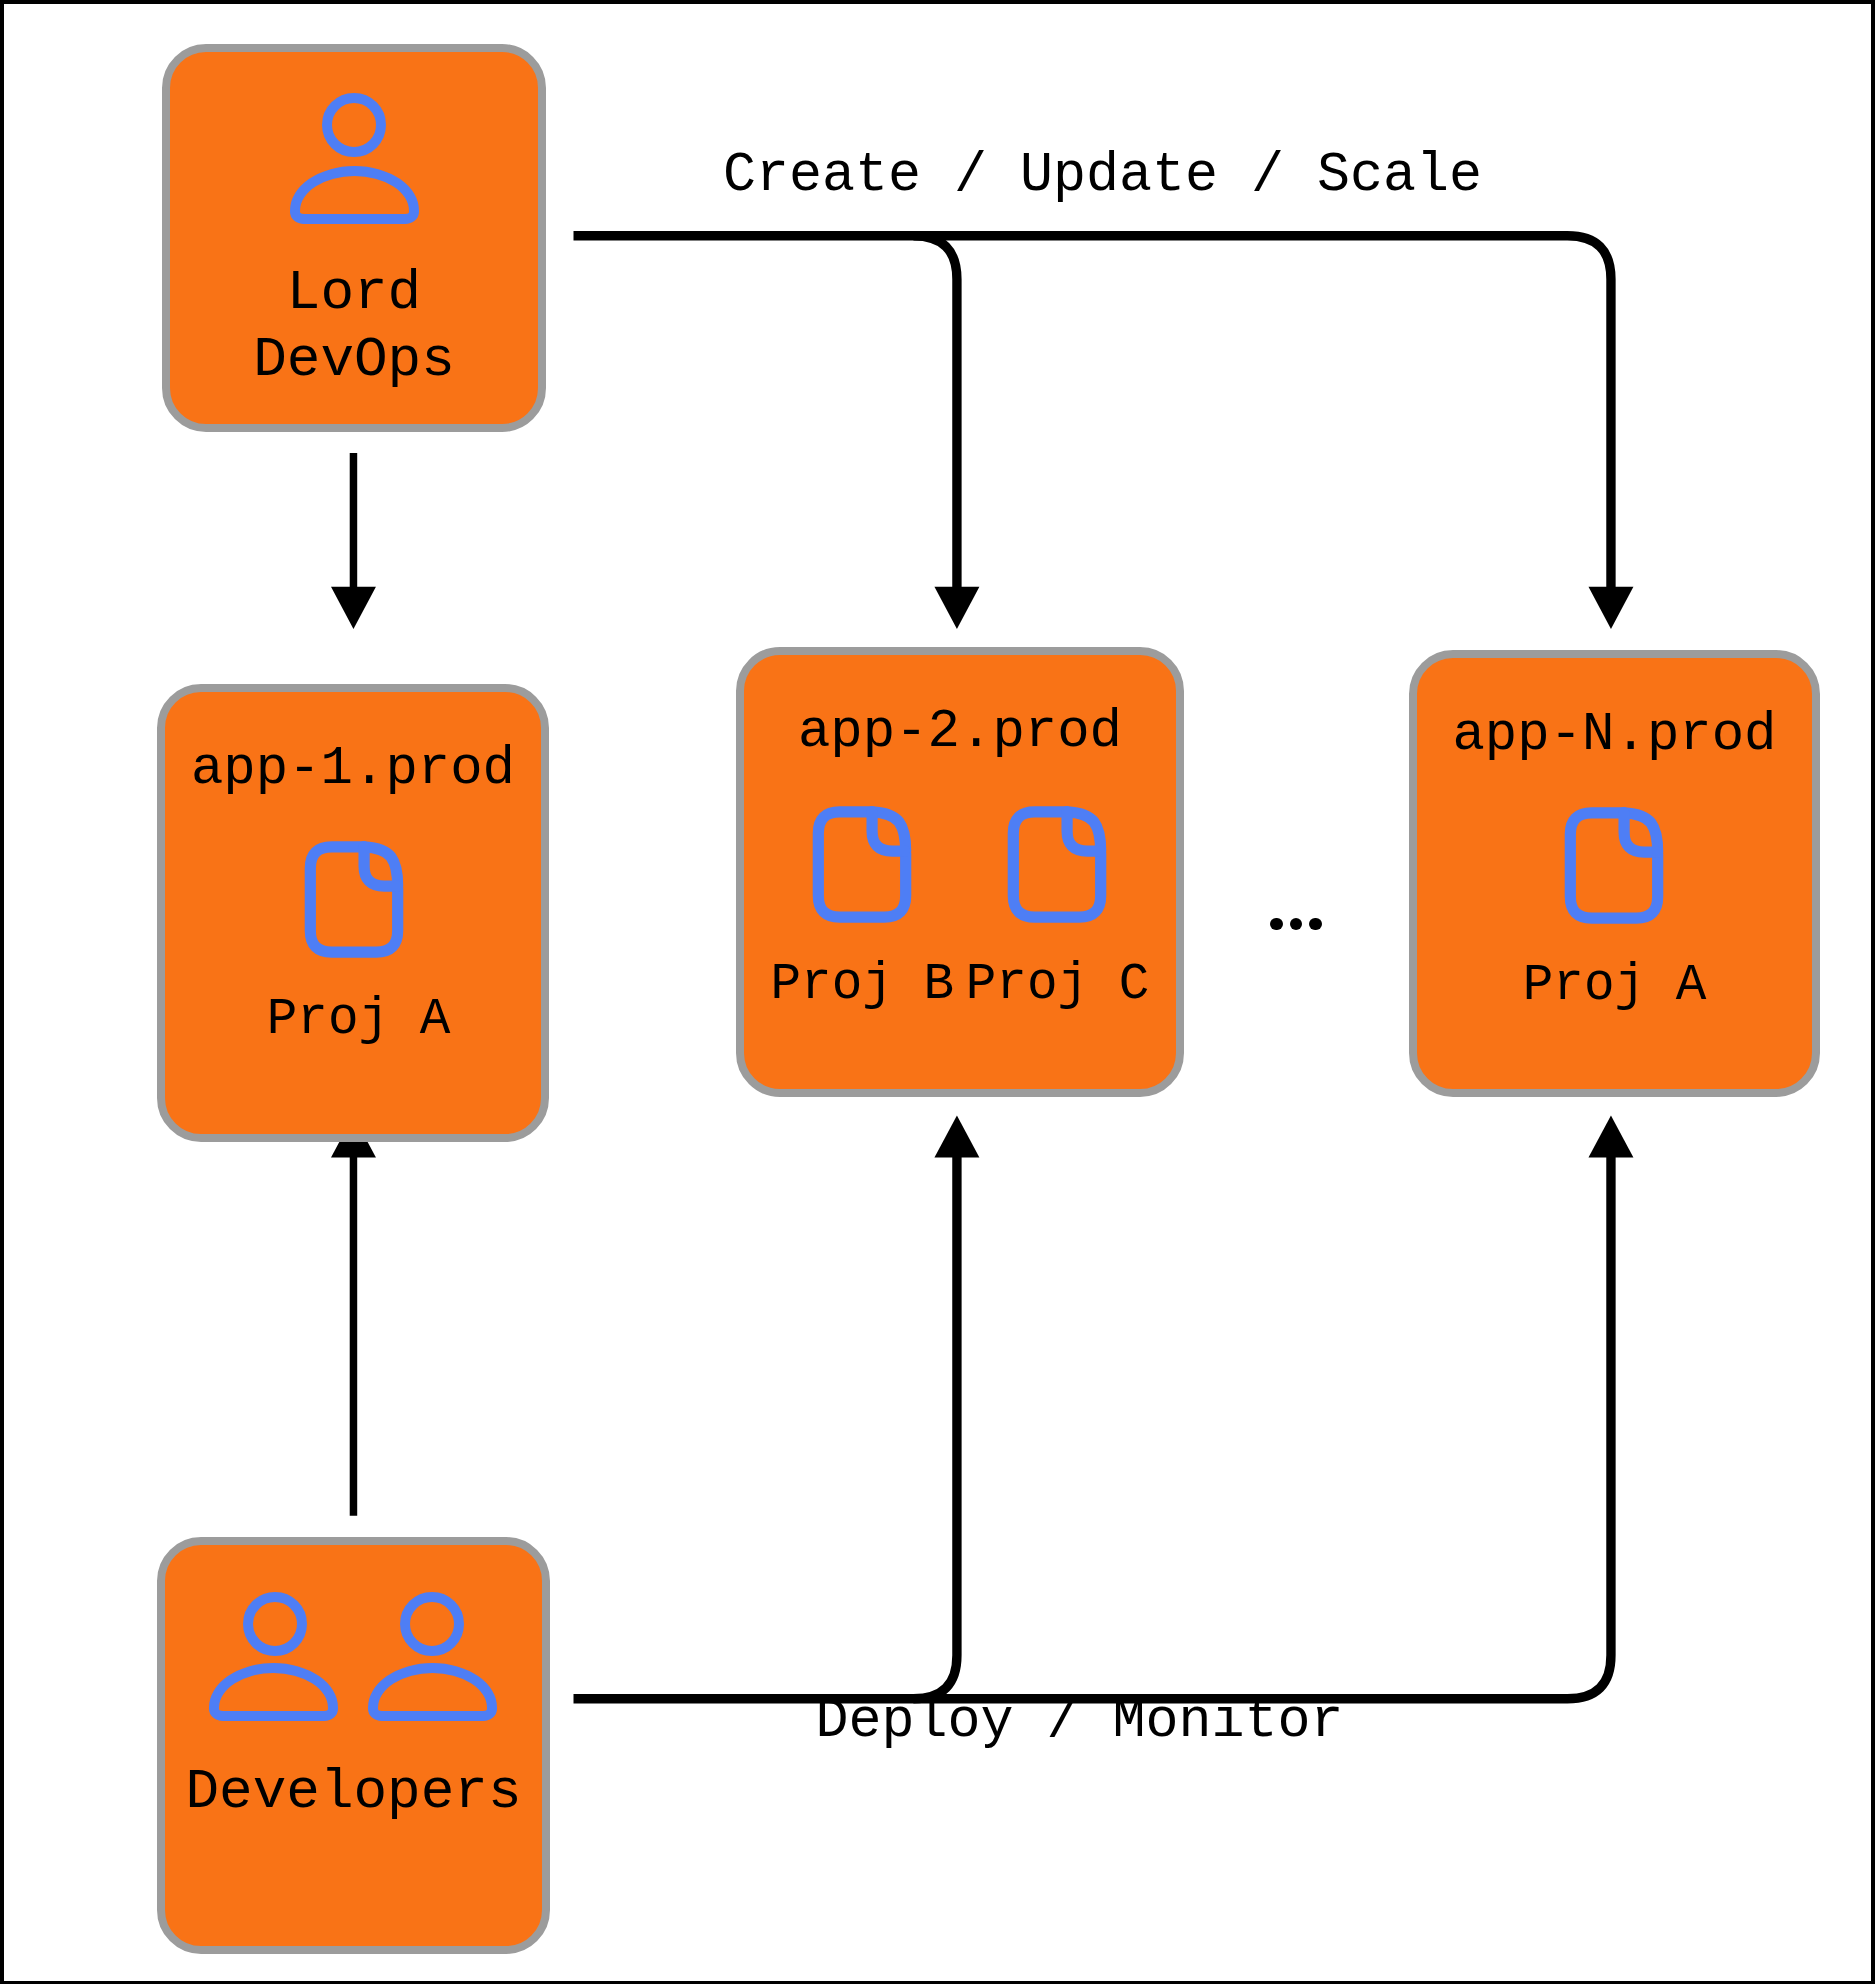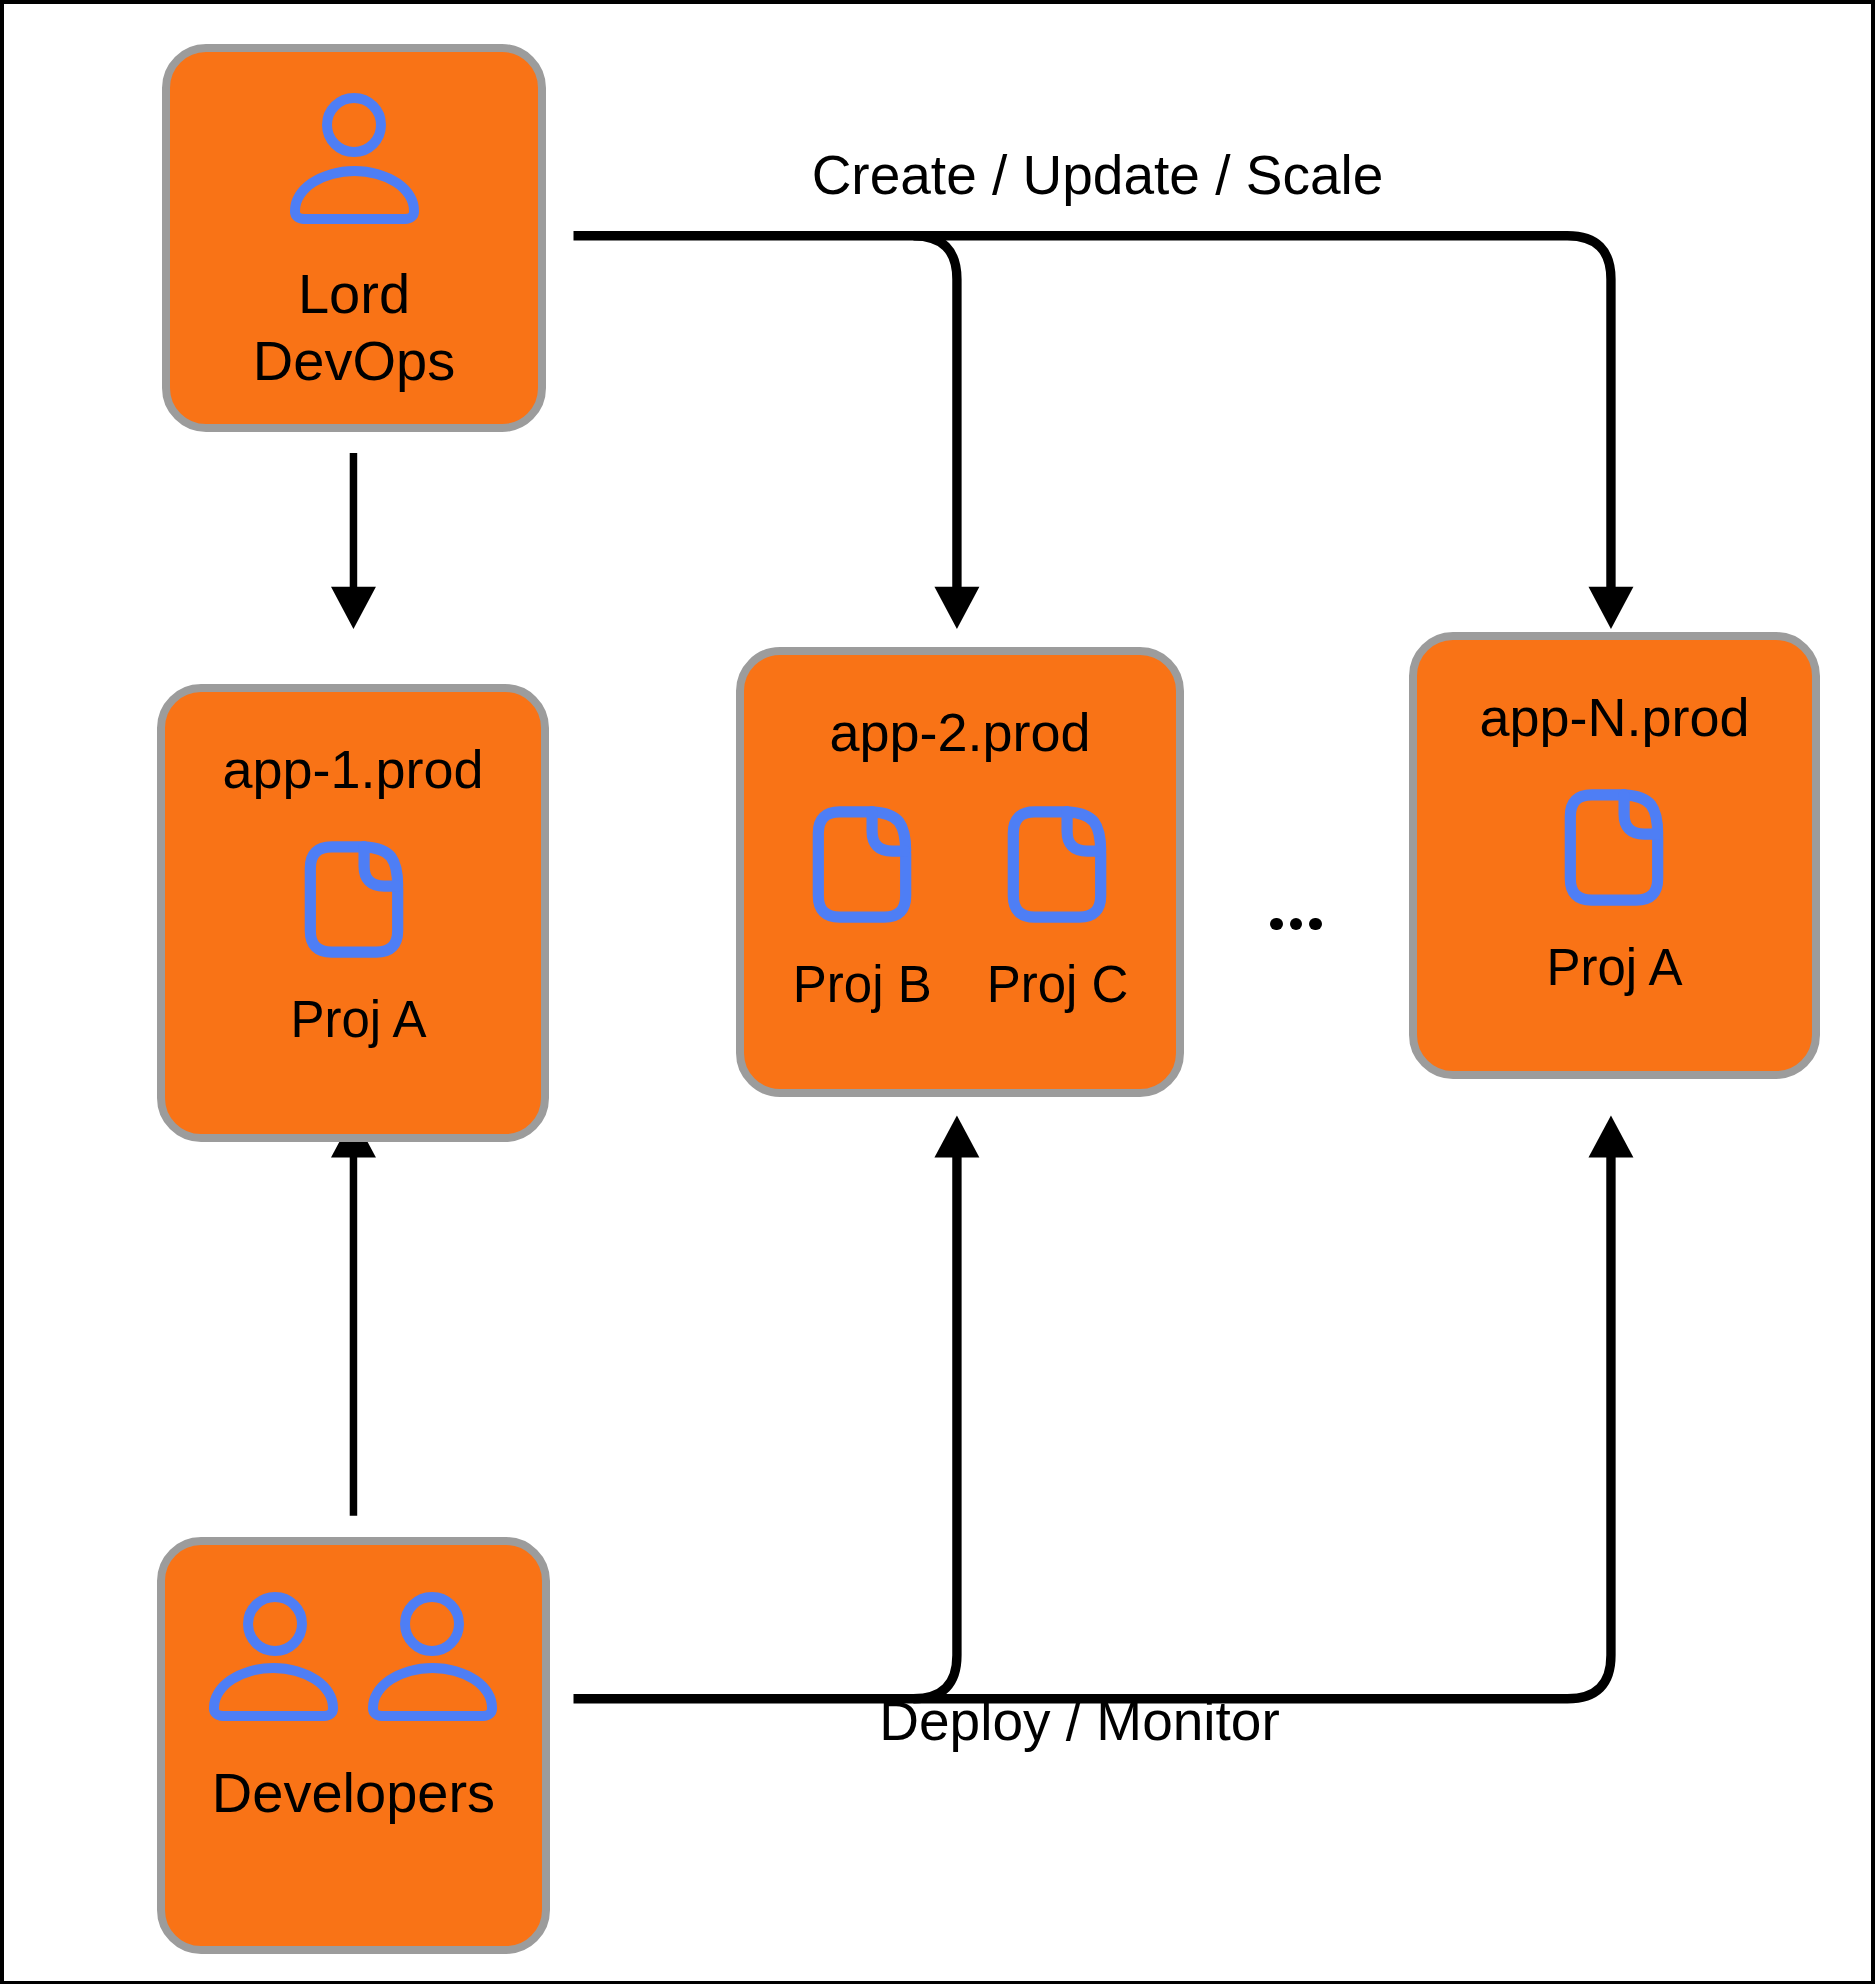--- a/index.html
+++ b/index.html
@@ -5,21 +5,21 @@
   :root{
     --blue:#4e7ef5;
     --gray:#9c9c9c;
     --black:#000000;
   }
   html,body{margin:0;padding:0;background:#ffffff;}
   #canvas{
     position:relative;
     width:1875px;height:1985px;
     background:#ffffff;
-    font-family:Liberation Sans, sans-serif;
+    font-family:Liberation Mono, monospace;
     color:#000;
     overflow:hidden;
   }
   .frame{position:absolute;inset:0;border:4.7px solid var(--black);pointer-events:none;z-index:50;}
   .node{
     position:absolute;
     background:#f97316;
     border:8px solid var(--gray);
     border-radius:44px;
     box-sizing:border-box;
@@ -116,21 +116,21 @@
     <div class="label proj-label" style="left:10.8px;top:297px;">Proj B</div>
     <div class="label proj-label" style="left:206px;top:297px;">Proj C</div>
   </div>
 
   <div class="dots" aria-label="...">
     <span class="dot"></span>
     <span class="dot"></span>
     <span class="dot"></span>
   </div>
 
-  <div class="node" style="left:1409px;top:632px;width:411px;height:447px;">
+  <div class="node" style="left:1409px;top:650px;width:411px;height:447px;">
     <div class="label app-title">app-N.prod</div>
     <svg class="file-icon" style="left:141px;top:147px;" viewBox="0 0 100 108">
       <path d="M 59 7 H 30 Q 11 7 11 26 L 11 82 Q 11 101 30 101 H 70 Q 89 101 89 82 L 89 44"></path>
       <path d="M 59 7 Q 77 8 83 16 Q 89 24 89 42"></path>
       <path d="M 59 7 L 59 24 Q 59 42 77 42 L 88 42"></path>
     </svg>
     <div class="label proj-label" style="left:90px;">Proj A</div>
   </div>
 
   <div class="node" style="left:157px;top:1537px;width:393px;height:417px;">

